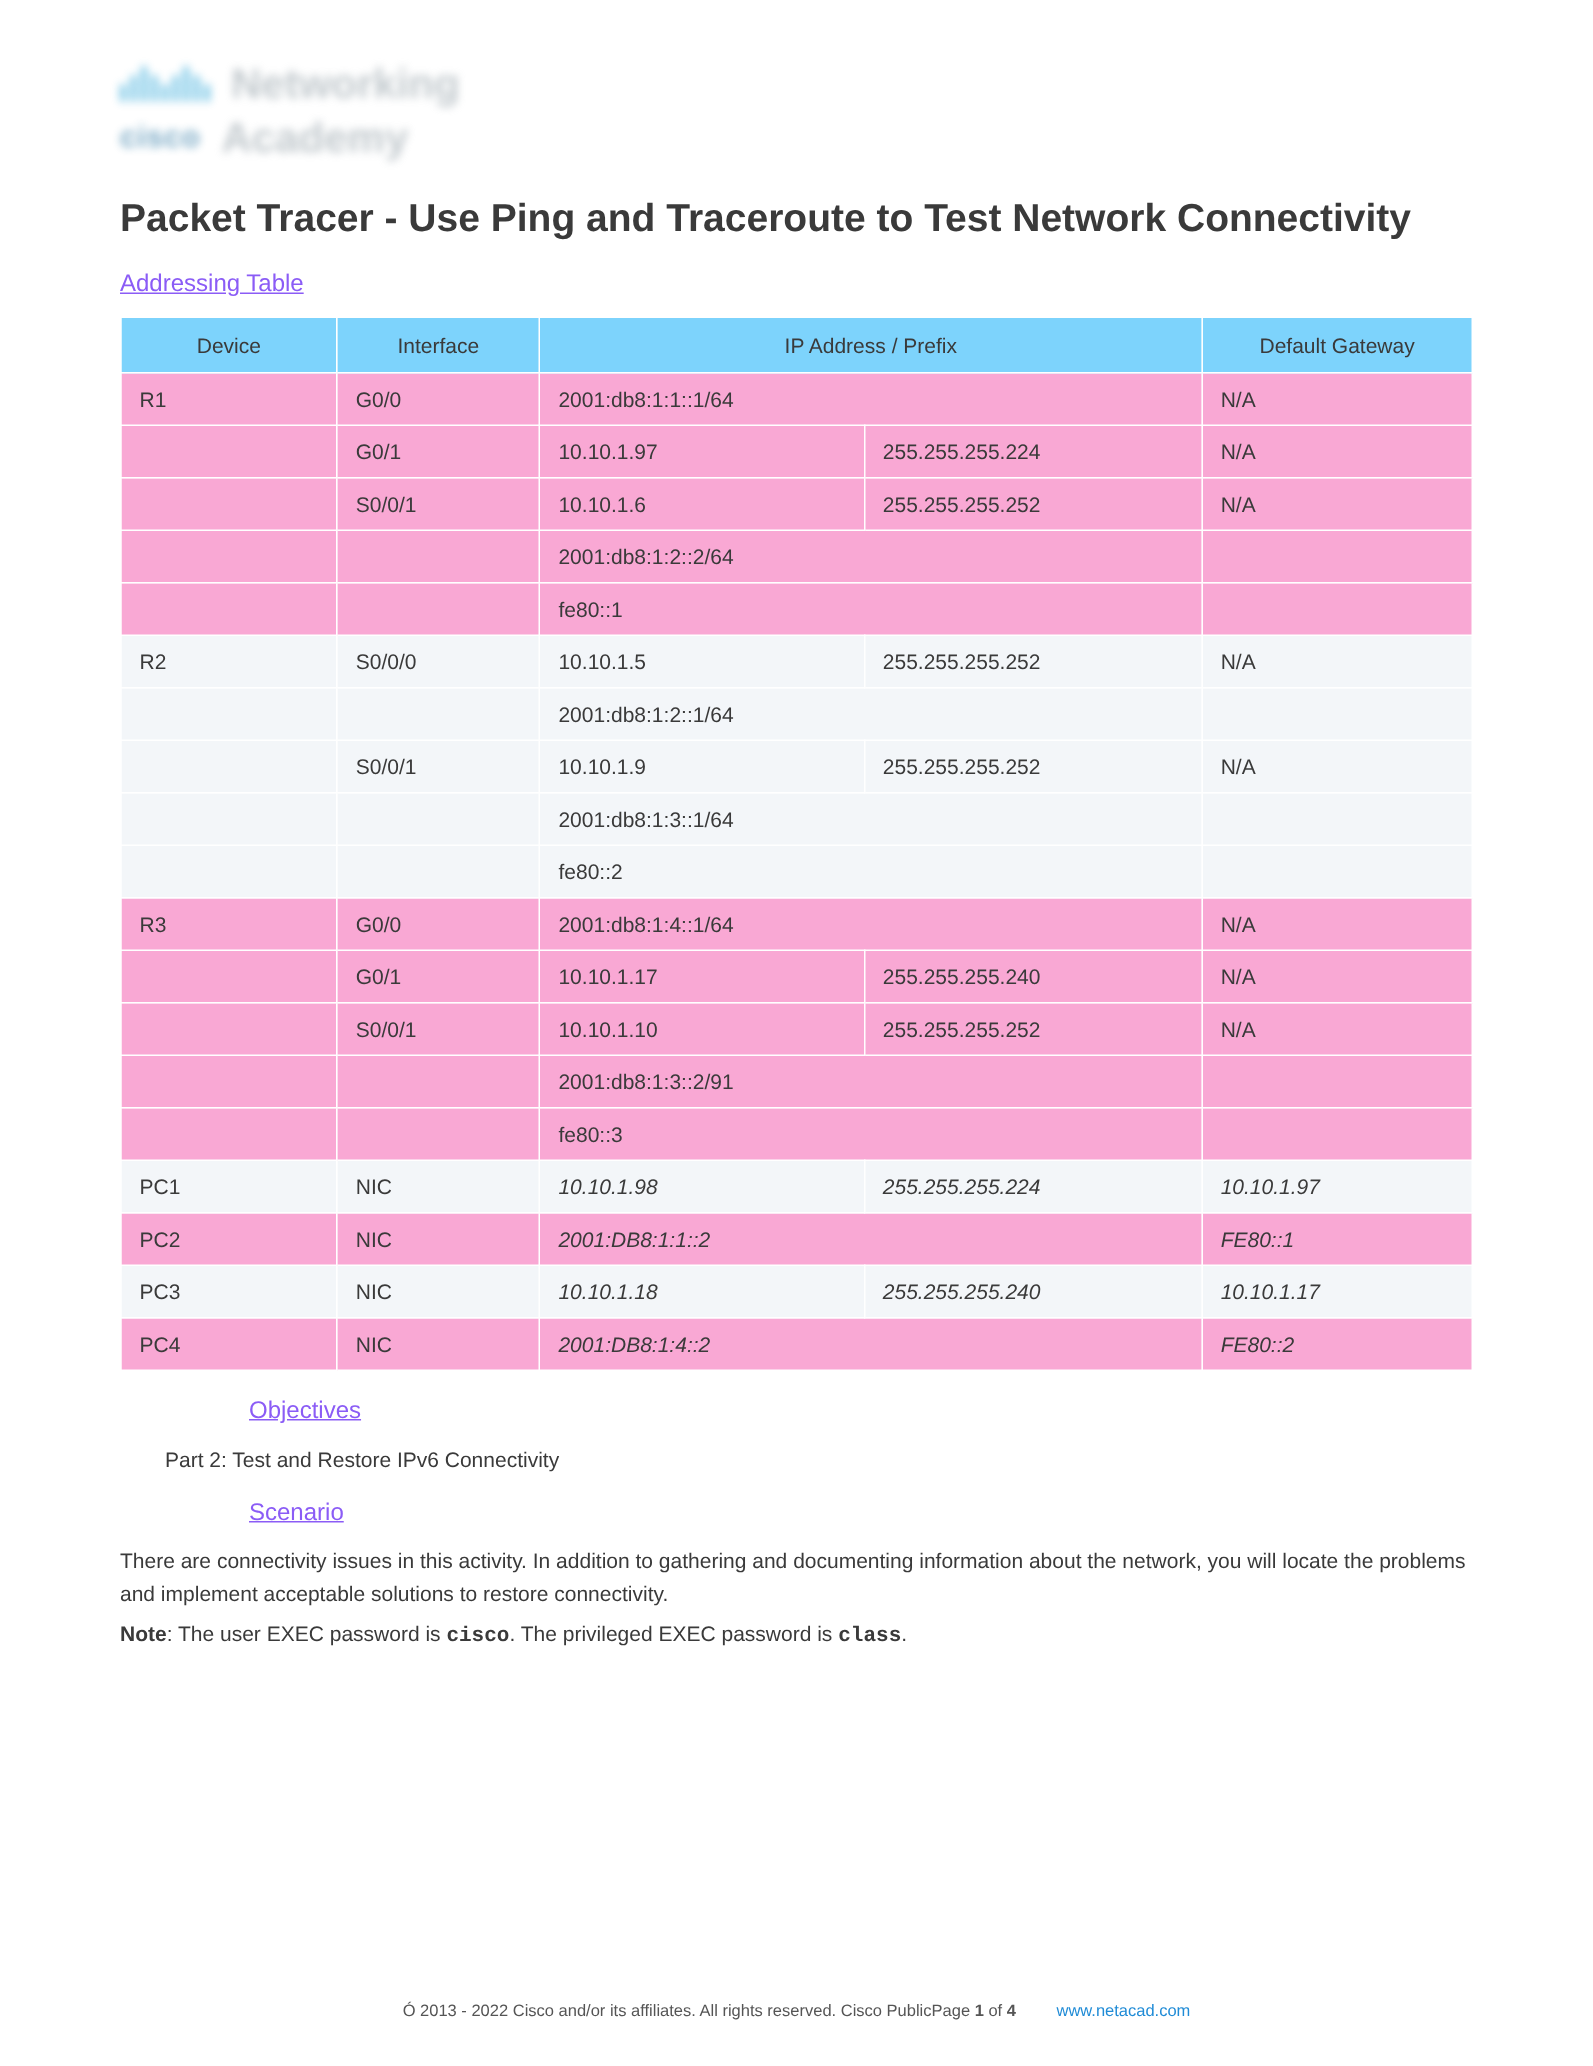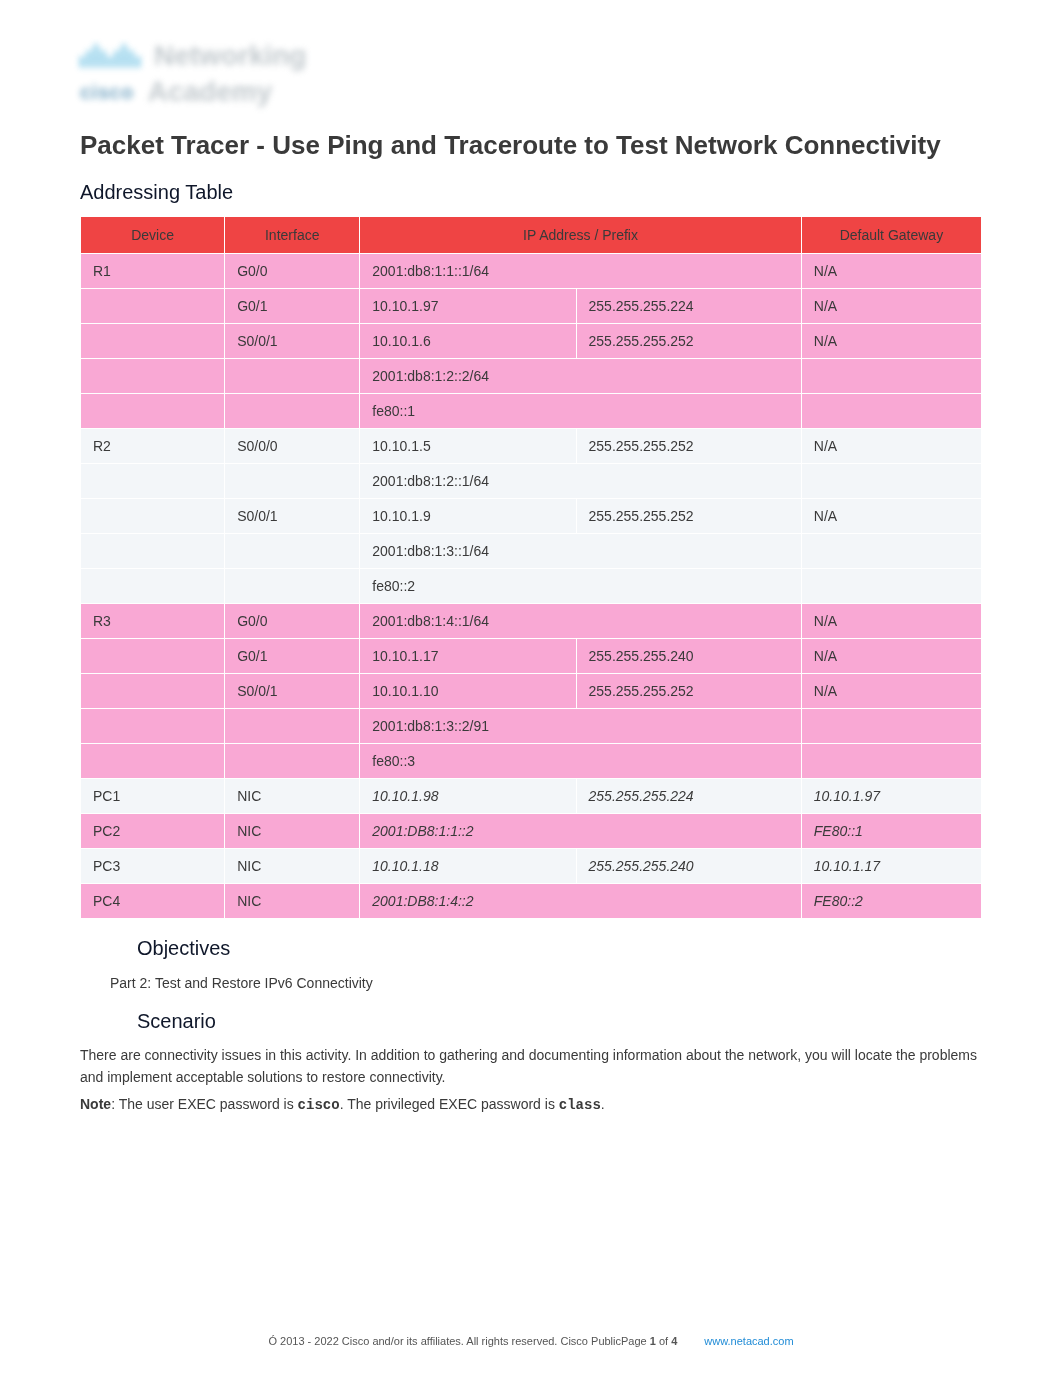--- a/index.html
+++ b/index.html
@@ -49,36 +49,37 @@
     letter-spacing: 0.5px;
   }
   h1.doc-title {
     font-size: 26px;
     font-weight: 700;
     color: #3a3a3a;
     margin: 20px 0 18px 0;
     line-height: 1.35;
   }
   h2.section-header {
-    font-size: 20px;
+    font-size: 16px;
     font-weight: 400;
-    color: #0f172a;
+    color: #8b5cf6;
     margin: 14px 0 12px 0;
+    text-decoration: underline;
   }
   h2.indented {
-    margin-left: 57px;
+    margin-left: 86px;
   }
   .addr-table {
     width: 100%;
     border-collapse: collapse;
     margin-bottom: 18px;
     font-size: 14px;
   }
   .addr-table thead tr {
-    background: #ef4444;
+    background: #7dd3fc;
   }
   .addr-table th {
     text-align: center;
     font-weight: 400;
     padding: 10px 8px;
     color: #3a3a3a;
     border: 1px solid #fff;
   }
   .addr-table th:nth-child(1) { width: 16%; }
   .addr-table th:nth-child(2) { width: 15%; }

